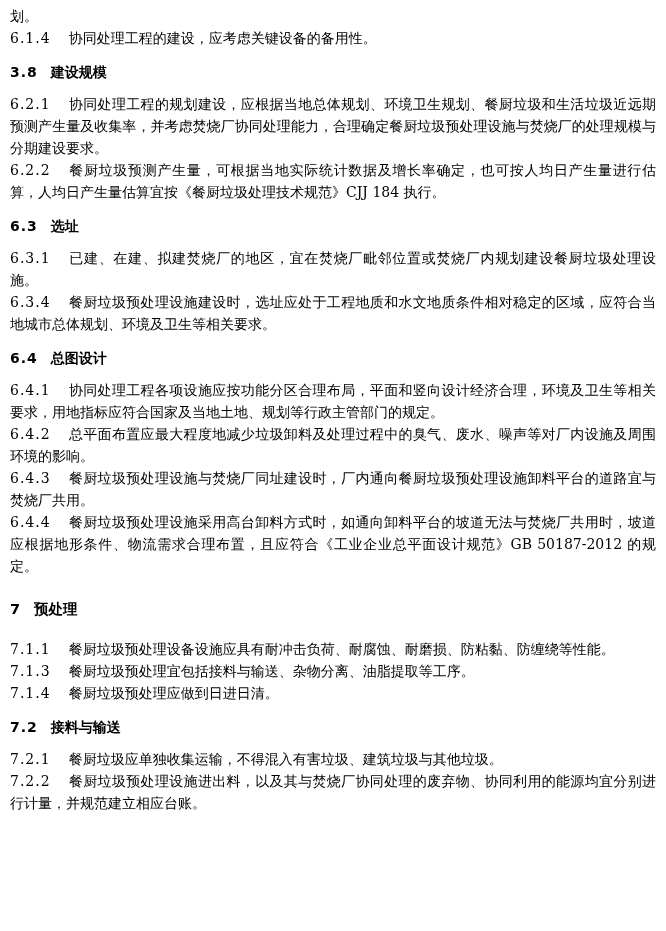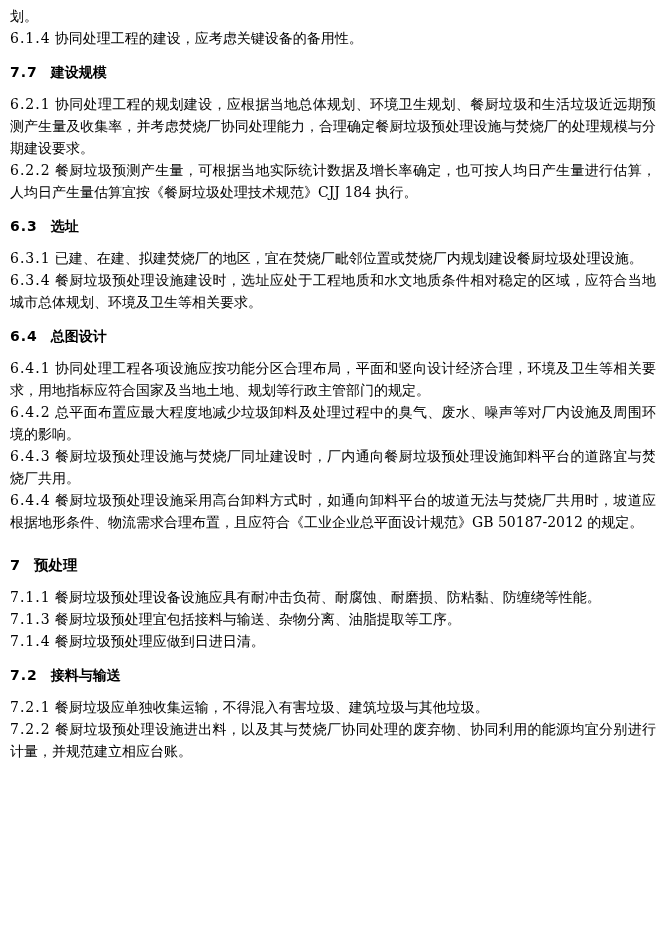--- a/index.html
+++ b/index.html
@@ -22,49 +22,49 @@
   .fragment {
     text-align: left;
   }
   .clause {
     text-align: justify;
     text-justify: inter-character;
   }
   .clause .num,
   .fragment .num {
     letter-spacing: 1px;
-    margin-right: 4px;
+    margin-right: 18px;
     white-space: nowrap;
   }
   .h1, .h2 {
     font-family: "DejaVu Sans", "Liberation Sans", sans-serif;
     font-weight: bold;
     text-align: left;
   }
   .h2 {
     margin: 12px 0 10px 0;
   }
   .h1 {
-    margin: 21px 0 10px 0;
+    margin: 21px 0 18px 0;
     font-size: 14.5px;
   }
   .h1 .num, .h2 .num {
     letter-spacing: 1px;
     margin-right: 13px;
     white-space: nowrap;
   }
 </style>
 </head>
 <body>
 
 <div class="page">
   <main>
       <div class="fragment"><span>划。</span></div>
       <div class="clause"><span class="num">6.1.4</span><span>协同处理工程的建设，应考虑关键设备的备用性。</span></div>
-      <div class="h2"><span class="num">7.7</span><span>建设规模</span></div>
+      <div class="h2"><span class="num">3.8</span><span>建设规模</span></div>
       <div class="clause"><span class="num">6.2.1</span><span>协同处理工程的规划建设，应根据当地总体规划、环境卫生规划、餐厨垃圾和生活垃圾近远期预测产生量及收集率，并考虑焚烧厂协同处理能力，合理确定餐厨垃圾预处理设施与焚烧厂的处理规模与分期建设要求。</span></div>
       <div class="clause"><span class="num">6.2.2</span><span>餐厨垃圾预测产生量，可根据当地实际统计数据及增长率确定，也可按人均日产生量进行估算，人均日产生量估算宜按《餐厨垃圾处理技术规范》CJJ 184 执行。</span></div>
       <div class="h2"><span class="num">6.3</span><span>选址</span></div>
       <div class="clause"><span class="num">6.3.1</span><span>已建、在建、拟建焚烧厂的地区，宜在焚烧厂毗邻位置或焚烧厂内规划建设餐厨垃圾处理设施。</span></div>
       <div class="clause"><span class="num">6.3.4</span><span>餐厨垃圾预处理设施建设时，选址应处于工程地质和水文地质条件相对稳定的区域，应符合当地城市总体规划、环境及卫生等相关要求。</span></div>
       <div class="h2"><span class="num">6.4</span><span>总图设计</span></div>
       <div class="clause"><span class="num">6.4.1</span><span>协同处理工程各项设施应按功能分区合理布局，平面和竖向设计经济合理，环境及卫生等相关要求，用地指标应符合国家及当地土地、规划等行政主管部门的规定。</span></div>
       <div class="clause"><span class="num">6.4.2</span><span>总平面布置应最大程度地减少垃圾卸料及处理过程中的臭气、废水、噪声等对厂内设施及周围环境的影响。</span></div>
       <div class="clause"><span class="num">6.4.3</span><span>餐厨垃圾预处理设施与焚烧厂同址建设时，厂内通向餐厨垃圾预处理设施卸料平台的道路宜与焚烧厂共用。</span></div>
       <div class="clause"><span class="num">6.4.4</span><span>餐厨垃圾预处理设施采用高台卸料方式时，如通向卸料平台的坡道无法与焚烧厂共用时，坡道应根据地形条件、物流需求合理布置，且应符合《工业企业总平面设计规范》GB 50187-2012 的规定。</span></div>

